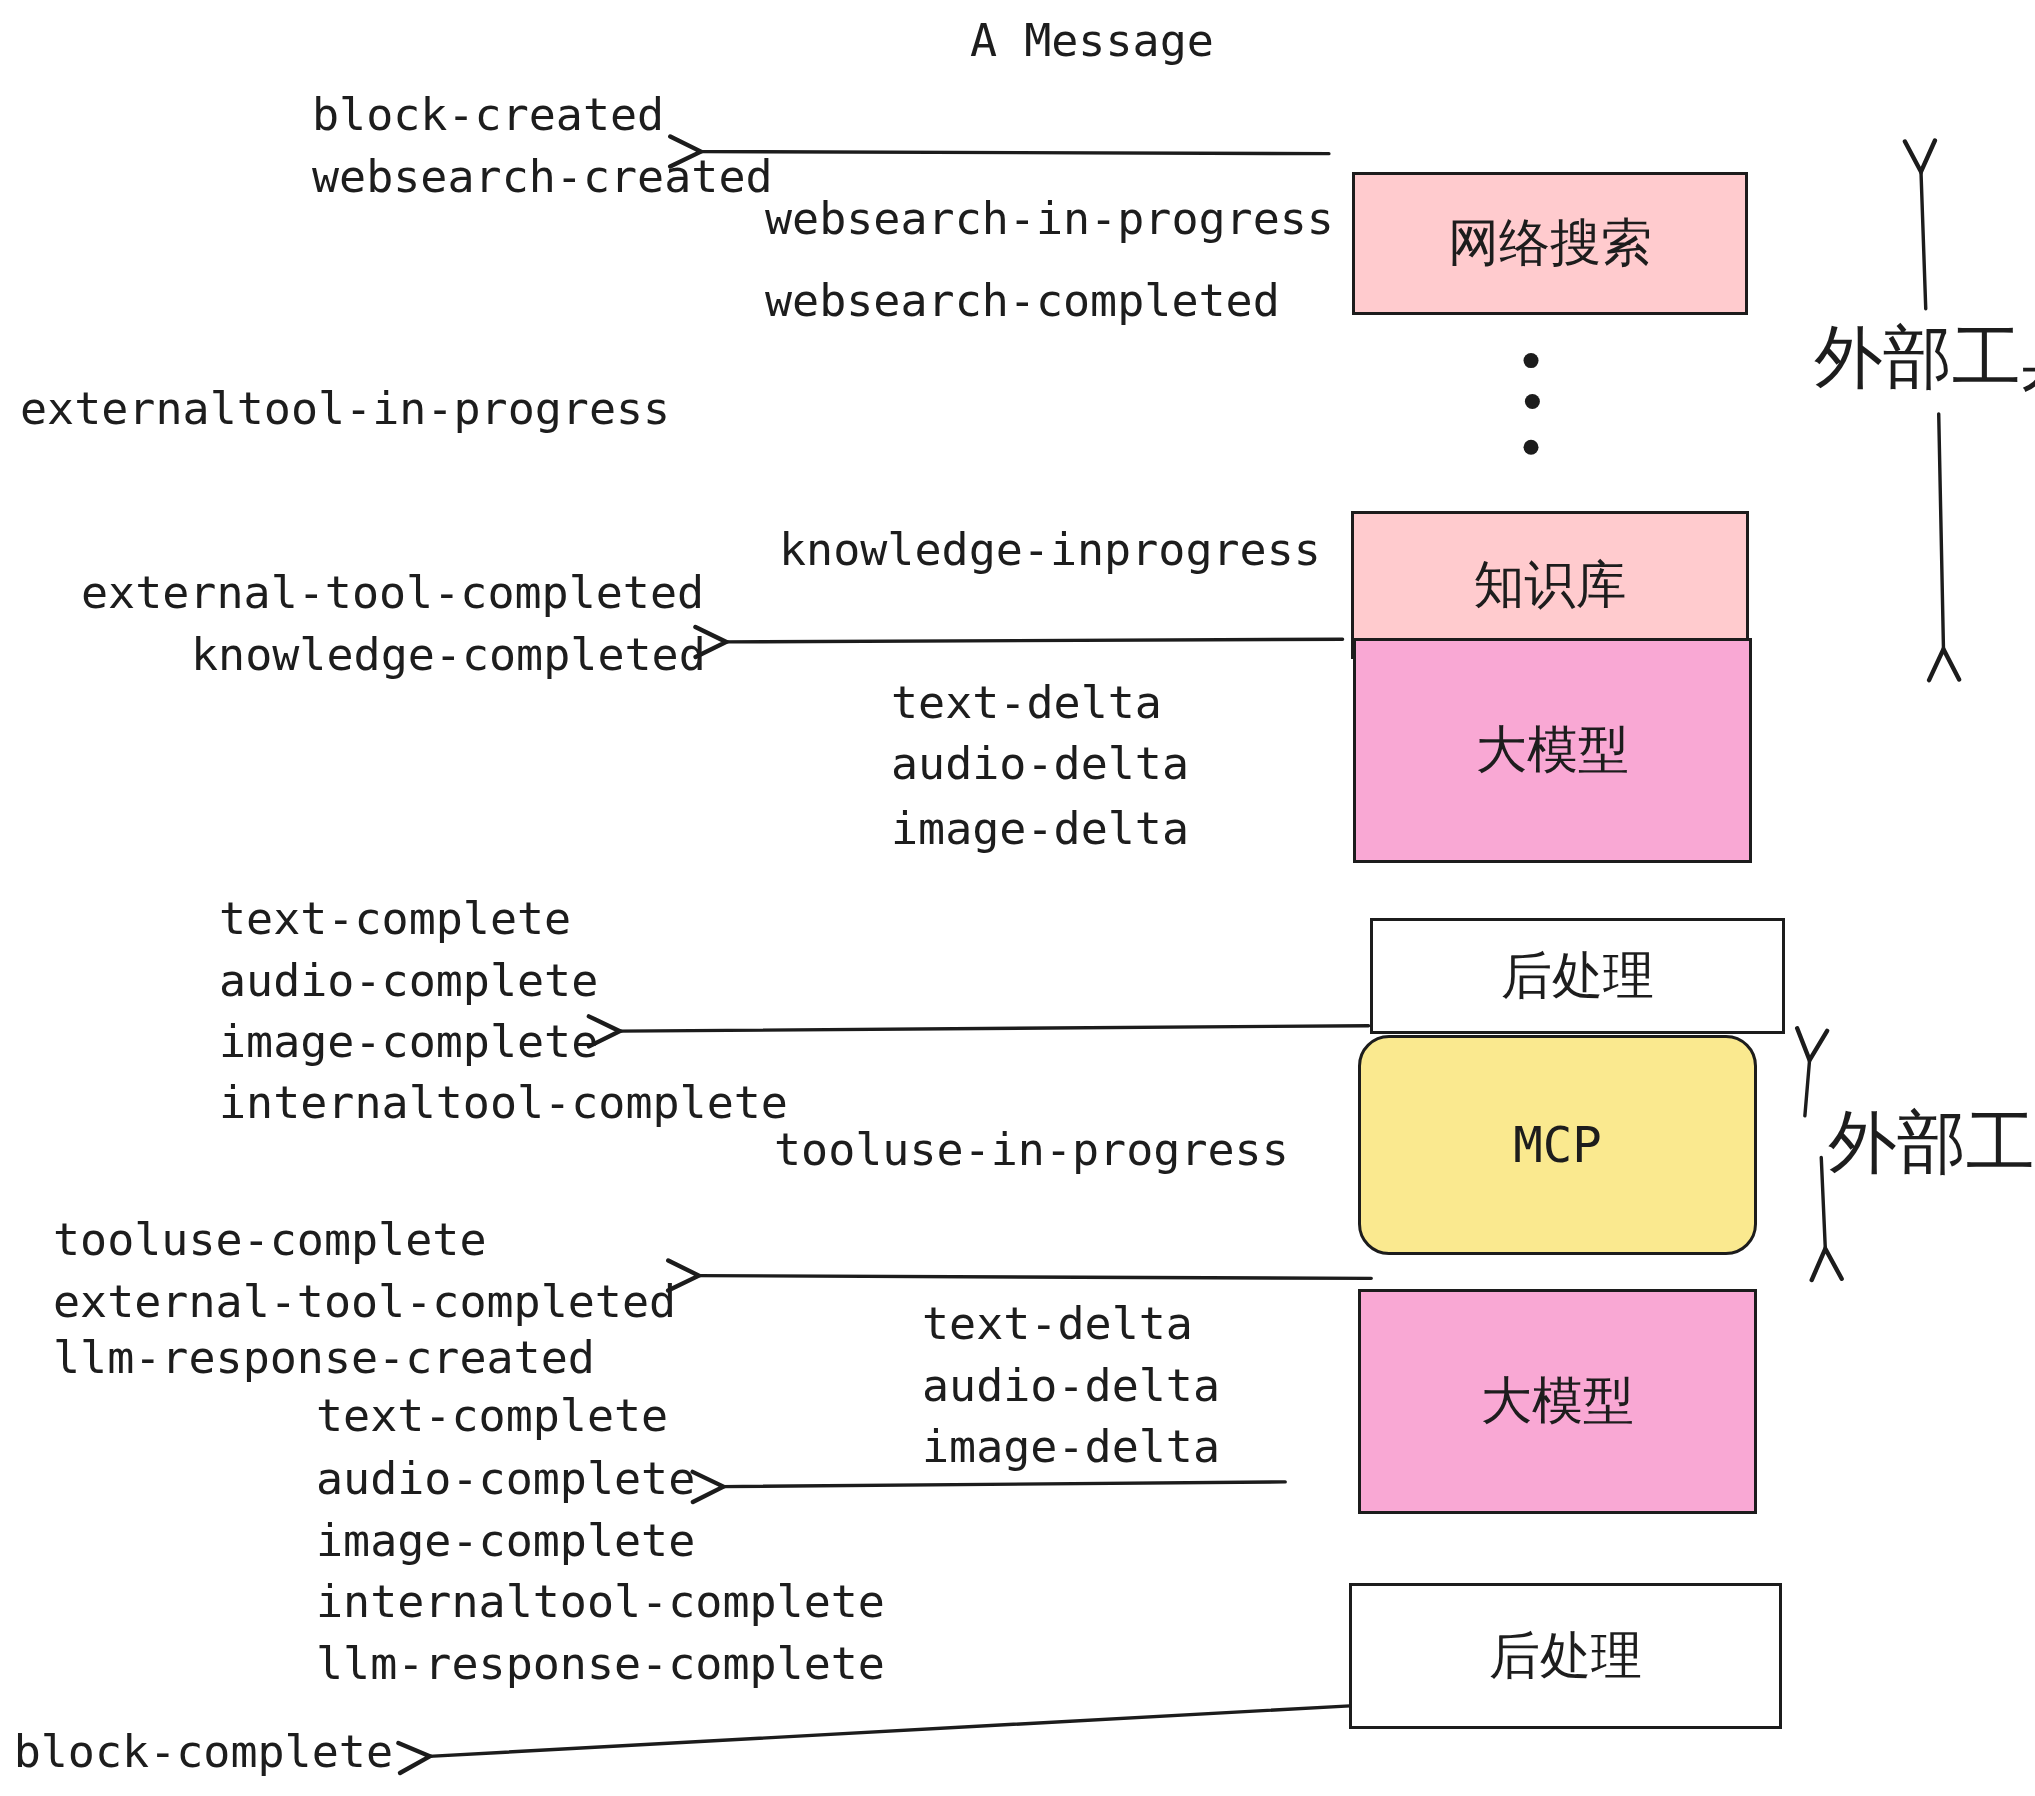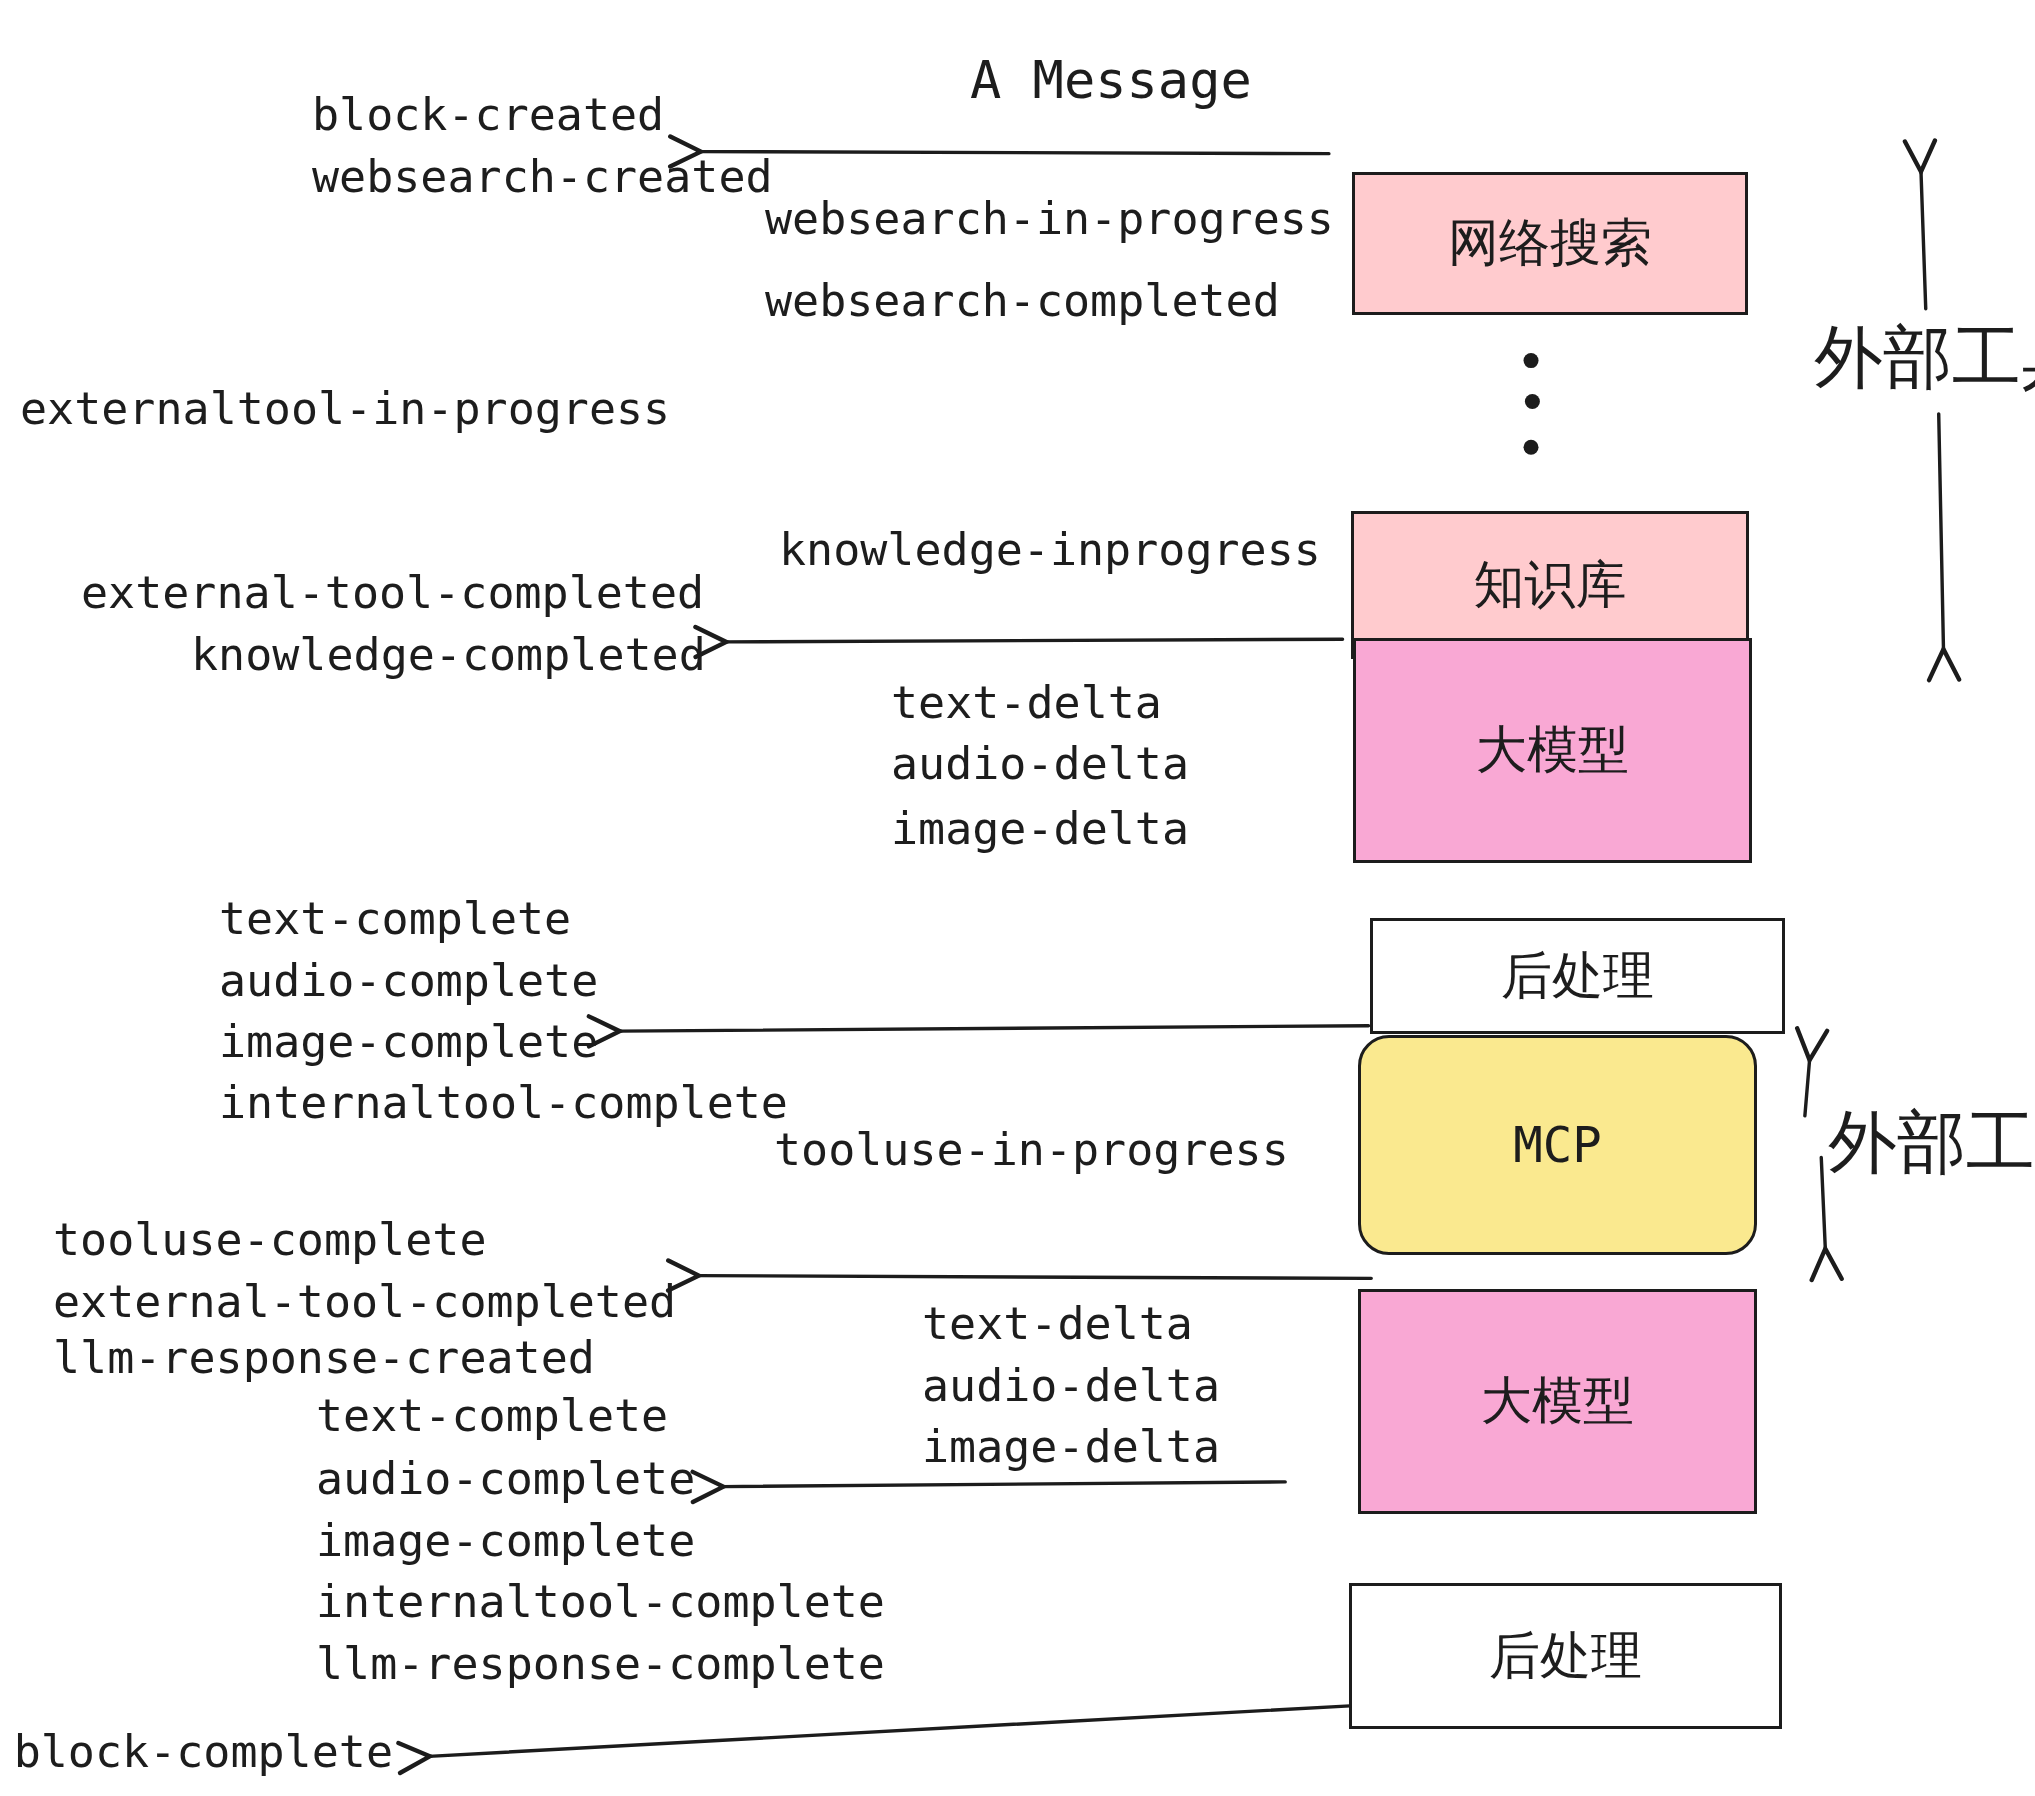--- a/index.html
+++ b/index.html
@@ -16,25 +16,24 @@
     position:absolute;
     font-family:"DejaVu Sans Mono", monospace;
     font-size:45px;
     line-height:1;
     white-space:nowrap;
     color:#1d1d1d;
   }
   .title{
     position:absolute;
     font-family:"DejaVu Sans Mono", monospace;
-    font-size:52px;
+    font-size:45px;
     line-height:1;
     white-space:nowrap;
     color:#1d1d1d;
-    margin-top:36px;
   }
   .box{
     position:absolute;
     box-sizing:border-box;
     border:3.4px solid #1c1c1c;
     display:flex;
     align-items:center;
     justify-content:center;
   }
   .box .lbl{

